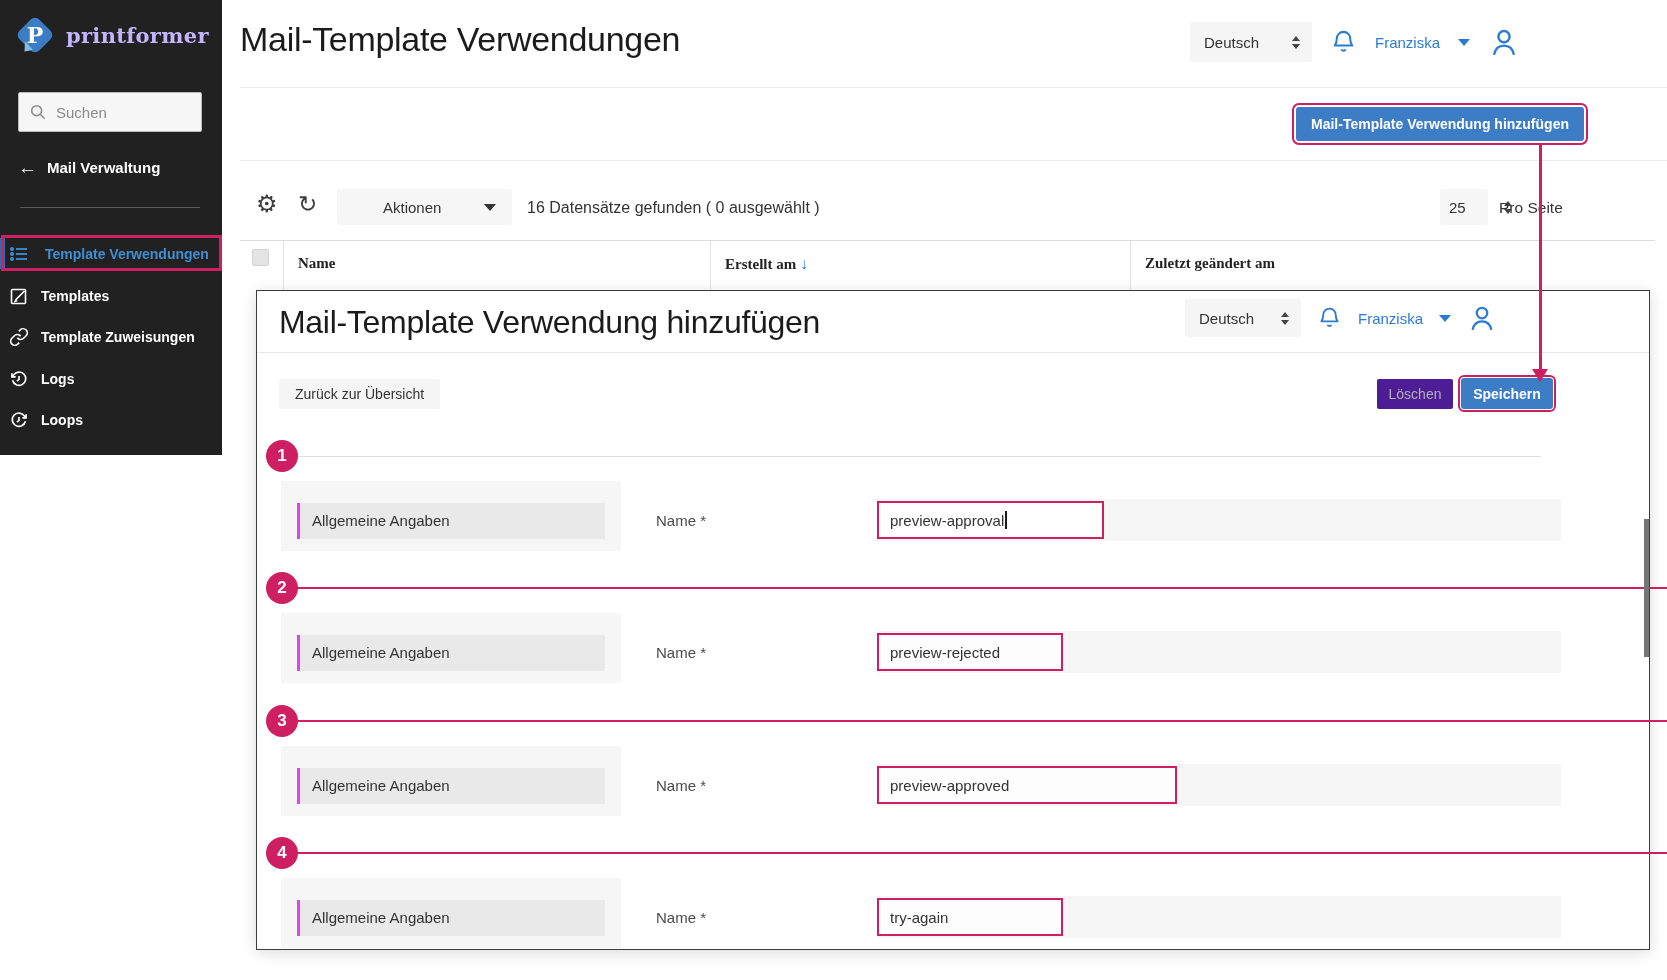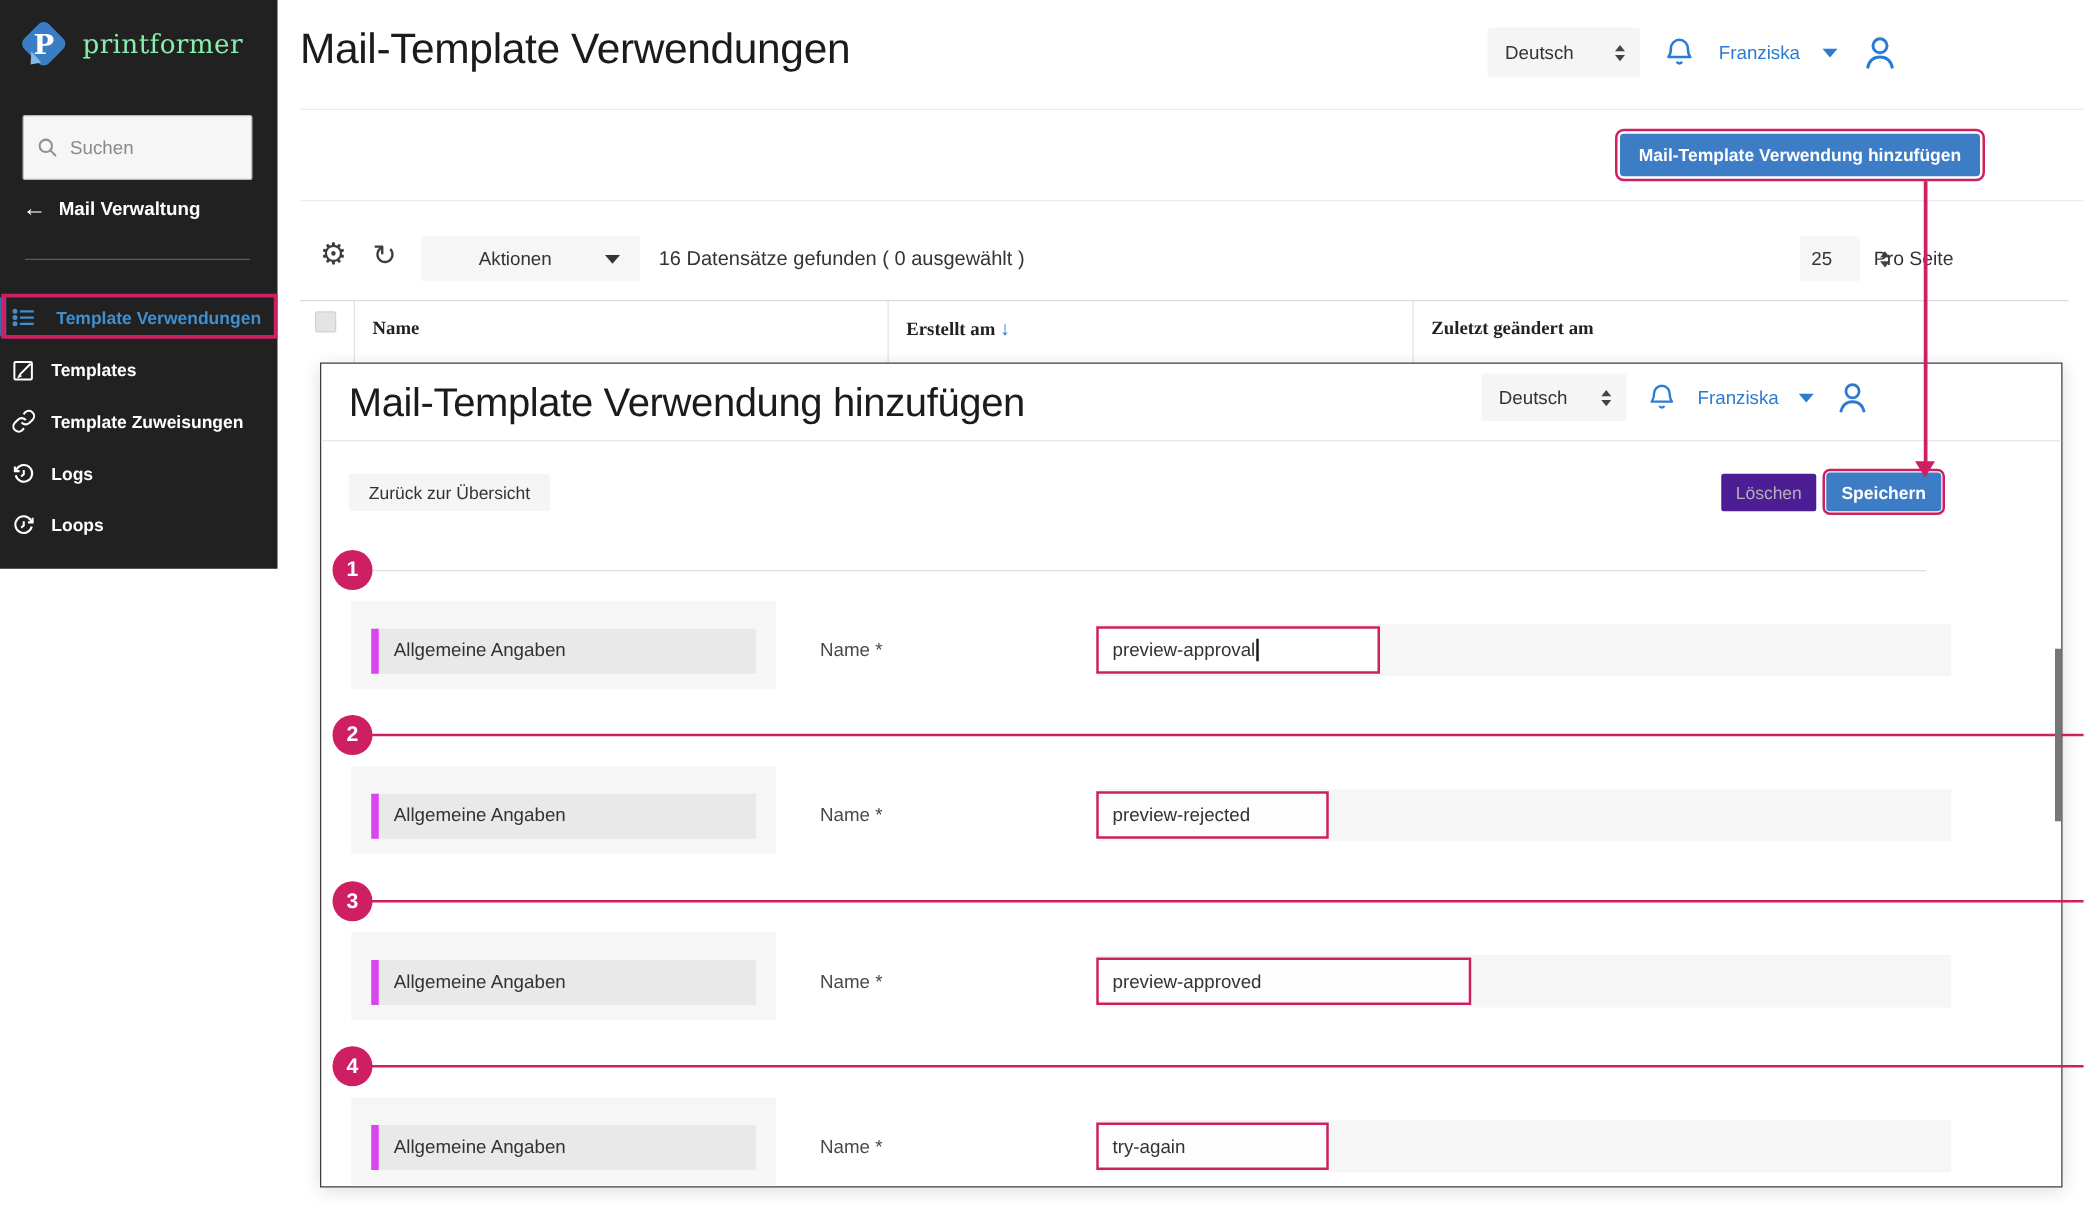--- a/index.html
+++ b/index.html
@@ -3,22 +3,22 @@
 <meta charset="utf-8">
 <style>
   * { margin:0; padding:0; box-sizing:border-box; }
   html,body { background:#fff; }
   body { font-family:"Liberation Sans", sans-serif; color:#222; }
   .page { position:relative; width:1667px; height:980px; background:#fff; overflow:hidden; }
 
   
   .sidebar { position:absolute; left:0; top:0; width:222px; height:455px; background:#212121; z-index:5; }
   .logo-row { position:absolute; left:12px; top:12px; display:flex; align-items:center; gap:8px; }
-  .wordmark { color:#86efac; font-family:"DejaVu Serif", serif; font-size:21px; font-weight:400; letter-spacing:.3px; }
-  .search-box { position:absolute; left:18px; top:92px; width:184px; height:52px; background:#f6f6f6; border:1px solid #b9b9b9; border-radius:2px; display:flex; align-items:center; padding:0 10px; gap:9px; }
+  .wordmark { color:#c4b5fd; font-family:"DejaVu Serif", serif; font-size:21px; font-weight:700; letter-spacing:.3px; }
+  .search-box { position:absolute; left:18px; top:92px; width:184px; height:40px; background:#f6f6f6; border:1px solid #b9b9b9; border-radius:2px; display:flex; align-items:center; padding:0 10px; gap:9px; }
   .search-box input { border:none; outline:none; background:transparent; font-size:15px; color:#444; width:120px; font-family:"Liberation Sans",sans-serif; }
   .search-box input::placeholder { color:#8a8a8a; }
   .back-row { position:absolute; left:18px; top:158px; display:flex; align-items:center; gap:10px; color:#fff; font-size:15px; font-weight:600; }
   .back-arrow { font-size:19px; font-weight:400; line-height:1; }
   .side-div { position:absolute; left:20px; top:207px; width:180px; height:1px; background:#5c5c5c; }
   .mitem { position:absolute; left:0; width:222px; height:31px; display:flex; align-items:center; gap:12px; padding-left:9px; color:#fff; font-size:14px; font-weight:600; cursor:pointer; }
   .mitem svg { flex:0 0 auto; }
   .mitem.active { color:#3f8fd1;gap:16px; }
   .mitem.active .bluebar { position:absolute; left:0; top:0; width:5px; height:31px; background:#2f6fae; }
   .ann-sidebar { position:absolute; left:1px; top:235px; width:221px; height:36px; border:3px solid #cf1f63; z-index:30; pointer-events:none; }
@@ -66,21 +66,21 @@
   .save-btn { position:absolute; left:1204px; top:87px; width:92px; height:31px; background:#3c7dc6; border:none; border-radius:3px; font-size:14px; font-weight:600; color:#fff; cursor:pointer; outline:2px solid #cf1f63; outline-offset:1px; font-family:"Liberation Sans",sans-serif; }
   .dlg-scroll { position:absolute; right:0; top:228px; width:5px; height:138px; background:#767676; cursor:pointer; }
 
   
   .frow { position:absolute; left:0; width:1420px; height:112px; }
   .rline { position:absolute; left:40px; top:-1px; height:2px; }
   .rline.gray { background:#dedede; width:1244px; height:1px; top:0; }
   .rline.pink { background:#cf1f63; width:1371px; }
   .numcircle { position:absolute; left:9px; top:-16px; width:32px; height:32px; border-radius:50%; background:#cf1f63; color:#fff; font-size:17px; font-weight:bold; text-align:center; line-height:32px; z-index:2; }
   .panel { position:absolute; left:24px; top:25px; width:340px; height:70px; background:#f6f6f6; }
-  .section-box { position:absolute; left:16px; top:22px; width:308px; height:36px; background:#e9e9e9; border-left:6px solid #d946ef; font-size:15px; color:#333; line-height:36px; padding-left:12px; }
+  .section-box { position:absolute; left:16px; top:22px; width:308px; height:36px; background:#e9e9e9; border-left:3px solid #d946ef; font-size:15px; color:#333; line-height:36px; padding-left:12px; }
   .flabel { position:absolute; left:399px; top:56px; font-size:15px; color:#4a4a4a; }
   .strip { position:absolute; left:620px; top:43px; width:684px; height:42px; background:#f6f6f6; }
   .finput { position:absolute; left:620px; top:45px; height:38px; background:#fdfdfd; border:2px solid #cf1f63; font-size:15px; color:#333; display:flex; align-items:center; padding-left:11px; cursor:text; }
   .finput.focused { background:#fff; }
   .caret-bar { display:inline-block; width:1.5px; height:18px; background:#1b1b1b; margin-left:1px; }
 
   
   .ann-vline { position:absolute; left:1539px; top:145px; width:2.5px; height:226px; background:#cf1f63; z-index:30; pointer-events:none; }
   .ann-arrowhead { position:absolute; left:1532px; top:369px; width:0; height:0; border-left:8px solid transparent; border-right:8px solid transparent; border-top:13px solid #cf1f63; z-index:30; pointer-events:none; }
 

